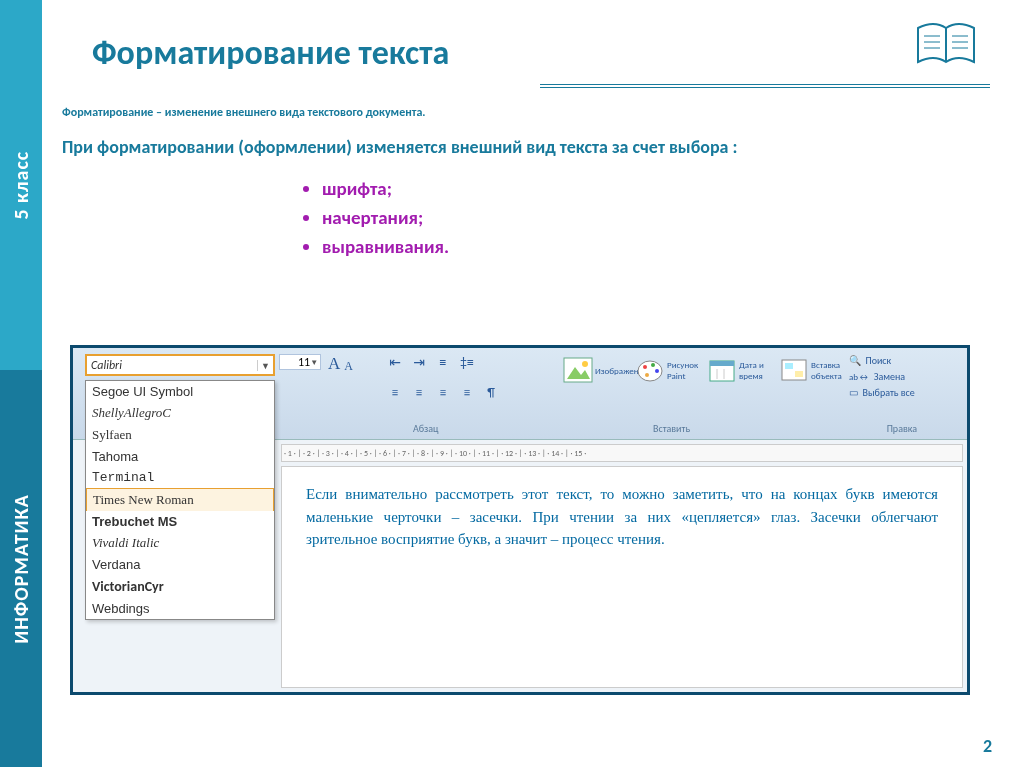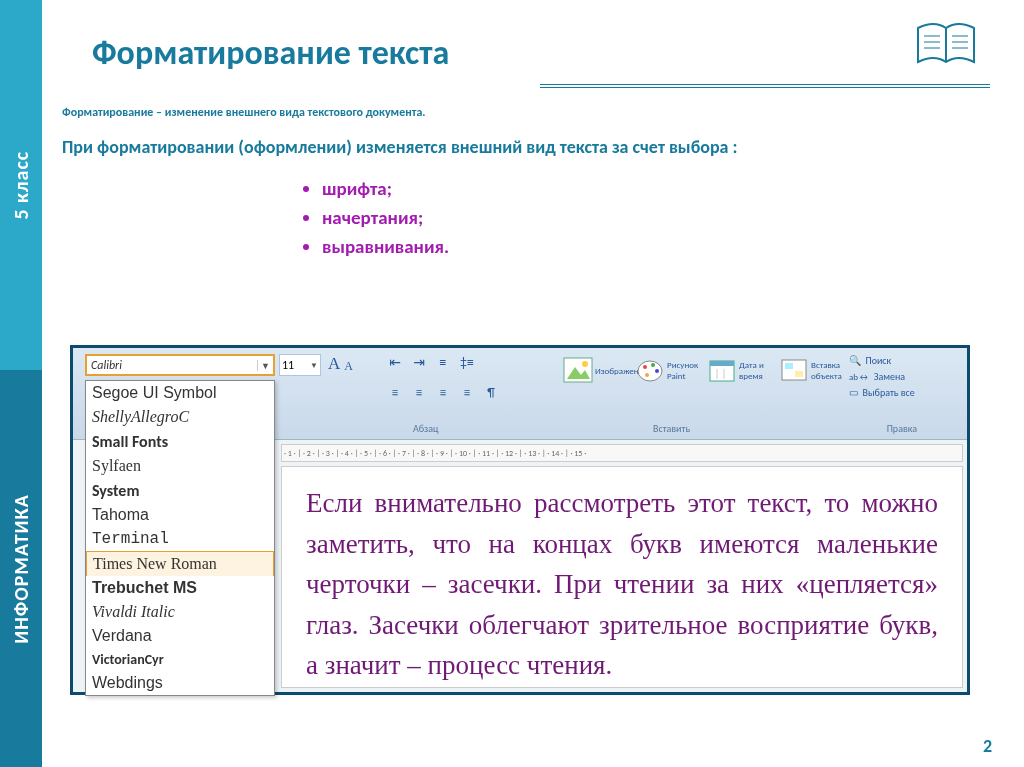--- a/index.html
+++ b/index.html
@@ -23,26 +23,26 @@
 
 .bullets { margin-top: 18px; margin-left: 260px; }
 .bullets li { color: #a21caf; font-size: 19px; font-weight: bold; list-style: disc; margin-bottom: 6px; text-align: left; }
 
 .word-embed { position: absolute; left: 70px; top: 345px; width: 900px; height: 350px; border: 3px solid #0c4a6e; background: #eef3f8; }
 
 .ribbon-bg { position: absolute; left: 0; top: 0; right: 0; height: 92px; background: linear-gradient(#dbe8f4, #c9d9ea); border-bottom: 1px solid #9bb; }
 
 .font-box { position: absolute; left: 12px; top: 6px; width: 190px; height: 22px; background: white; border: 2px solid #e8a030; display: flex; align-items: center; font-size: 12px; color: #333; font-style: italic; padding-left: 4px; font-family: Calibri; }
 .font-box .dd { margin-left: auto; width: 16px; text-align: center; font-style: normal; color: #555; font-size: 9px; border-left: 1px solid #ccc; }
-.size-box { position: absolute; left: 206px; top: 6px; width: 42px; height: 22px; background: white; border: 1px solid #b0c4de; display: flex; align-items: center; font-size: 12px; justify-content: space-between; padding: 0 2px; }
+.size-box { position: absolute; left: 206px; top: 6px; width: 42px; height: 16px; background: white; border: 1px solid #b0c4de; display: flex; align-items: center; font-size: 12px; justify-content: space-between; padding: 0 18px; }
 .aa-group { position: absolute; left: 255px; top: 6px; display: flex; gap: 4px; font-family: serif; color: #2a5a9a; }
 .aa-big { font-size: 17px; } .aa-small { font-size: 12px; align-self: flex-end; }
 
 .font-list { position: absolute; left: 12px; top: 32px; width: 190px; background: white; border: 1px solid #888; z-index: 5; box-shadow: 2px 2px 4px rgba(0,0,0,0.2); }
-.font-list div { font-size: 16px; padding: 3px 6px; border-bottom: 0; color: #333; }
+.font-list div { font-size: 13px; padding: 3px 6px; border-bottom: 0; color: #333; }
 .fl-segoe { font-family: 'Segoe UI', sans-serif; }
 .fl-script { font-family: cursive; font-style: italic; font-size: 10px; }
 .fl-bold { font-weight: bold; }
 .fl-sylfaen { font-family: Sylfaen, serif; }
 .fl-symbol { font-family: serif; font-size: 10px; }
 .fl-tahoma { font-family: Tahoma, sans-serif; }
 .fl-terminal { font-family: 'Courier New', monospace; font-size: 10px; }
 .fl-times { font-family: 'Times New Roman', serif; border: 1px solid #e8a030; background: #fdf3e0; }
 .fl-trebuchet { font-family: 'Trebuchet MS', sans-serif; font-weight: bold; }
 .fl-verdana { font-family: Verdana, sans-serif; }
@@ -55,21 +55,21 @@
 .big-btns { position: absolute; left: 490px; top: 6px; display: flex; gap: 10px; }
 .big-btn { width: 62px; display: flex; flex-direction: row; align-items: center; font-size: 9px; color: #2a5a9a; gap: 2px; }
 .big-btn .ico { width: 32px; height: 32px; display: flex; align-items: center; justify-content: center; }
 
 .edit-panel { position: absolute; right: 8px; top: 6px; width: 110px; display: flex; flex-direction: column; gap: 3px; font-size: 10px; color: #2a5a9a; }
 .edit-panel div { display: flex; align-items: center; gap: 4px; }
 
 .ruler { position: absolute; left: 208px; top: 96px; right: 4px; height: 18px; background: #f8f8f8; border: 1px solid #ccc; font-size: 8px; color: #666; display: flex; align-items: center; padding-left: 2px; letter-spacing: 0; overflow: hidden; white-space: nowrap; }
 
 .doc-area { position: absolute; left: 208px; top: 118px; right: 4px; bottom: 4px; background: white; border: 1px solid #ccc; padding: 16px 24px; }
-.doc-text { font-family: 'Times New Roman', serif; font-size: 27px; color: #701a75; line-height: 1.5; text-align: justify; }
+.doc-text { font-family: 'Times New Roman', serif; font-size: 15px; color: #0369a1; line-height: 1.5; text-align: justify; }
 
 .page-num { position: absolute; right: 32px; bottom: 10px; color: #187a9c; font-size: 18px; font-weight: bold; }
 </style>
 </head>
 <body>
 
 <div class="sidebar-band">
   <div class="sidebar-top">
     <div class="vtext">5 класс</div>
   </div>
@@ -115,23 +115,21 @@
     <span style="font-size:8px;color:#555">▼</span>
   </div>
   <div class="aa-group">
     <span class="aa-big">A</span>
     <span class="aa-small">A</span>
   </div>
 
   <div class="font-list">
     <div class="fl-segoe">Segoe UI Symbol</div>
     <div class="fl-script">ShellyAllegroC</div>
-    <div class="fl-bold">Small Fonts</div>
     <div class="fl-sylfaen">Sylfaen</div>
-    <div class="fl-bold">System</div>
     <div class="fl-tahoma">Tahoma</div>
     <div class="fl-terminal">Terminal</div>
     <div class="fl-times">Times New Roman</div>
     <div class="fl-trebuchet">Trebuchet MS</div>
     <div class="fl-script">Vivaldi Italic</div>
     <div class="fl-verdana">Verdana</div>
     <div class="fl-bold" style="font-size:14px">VictorianCyr</div>
     <div class="fl-webdings">Webdings</div>
   </div>
 

